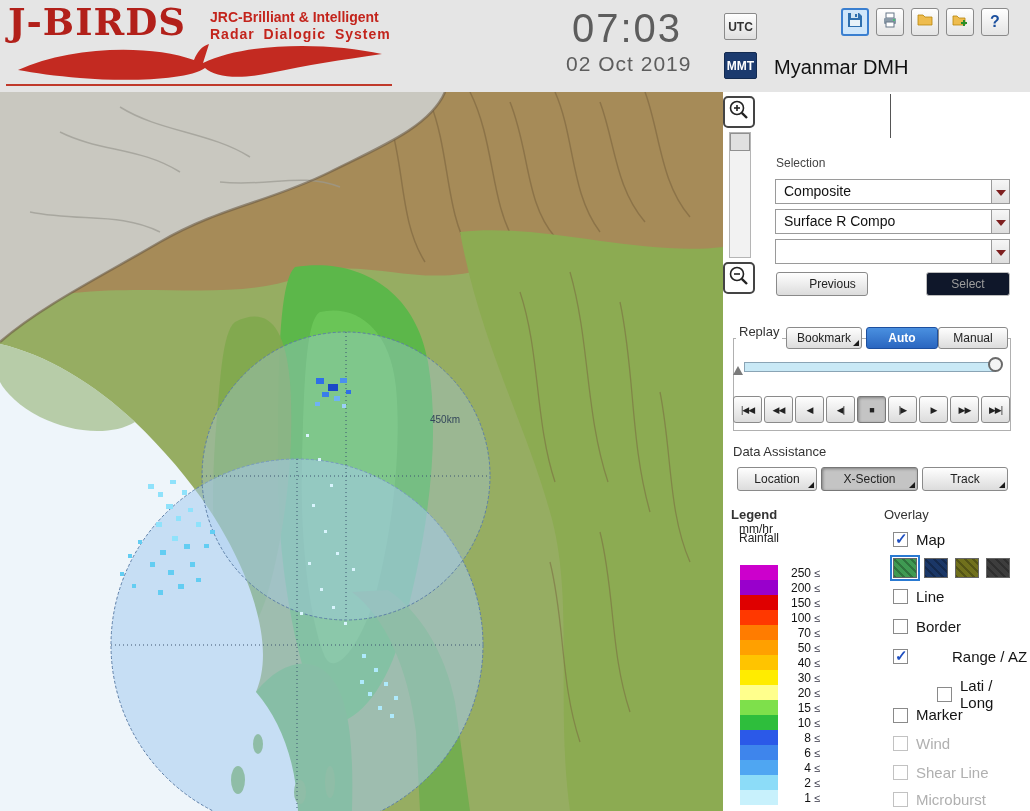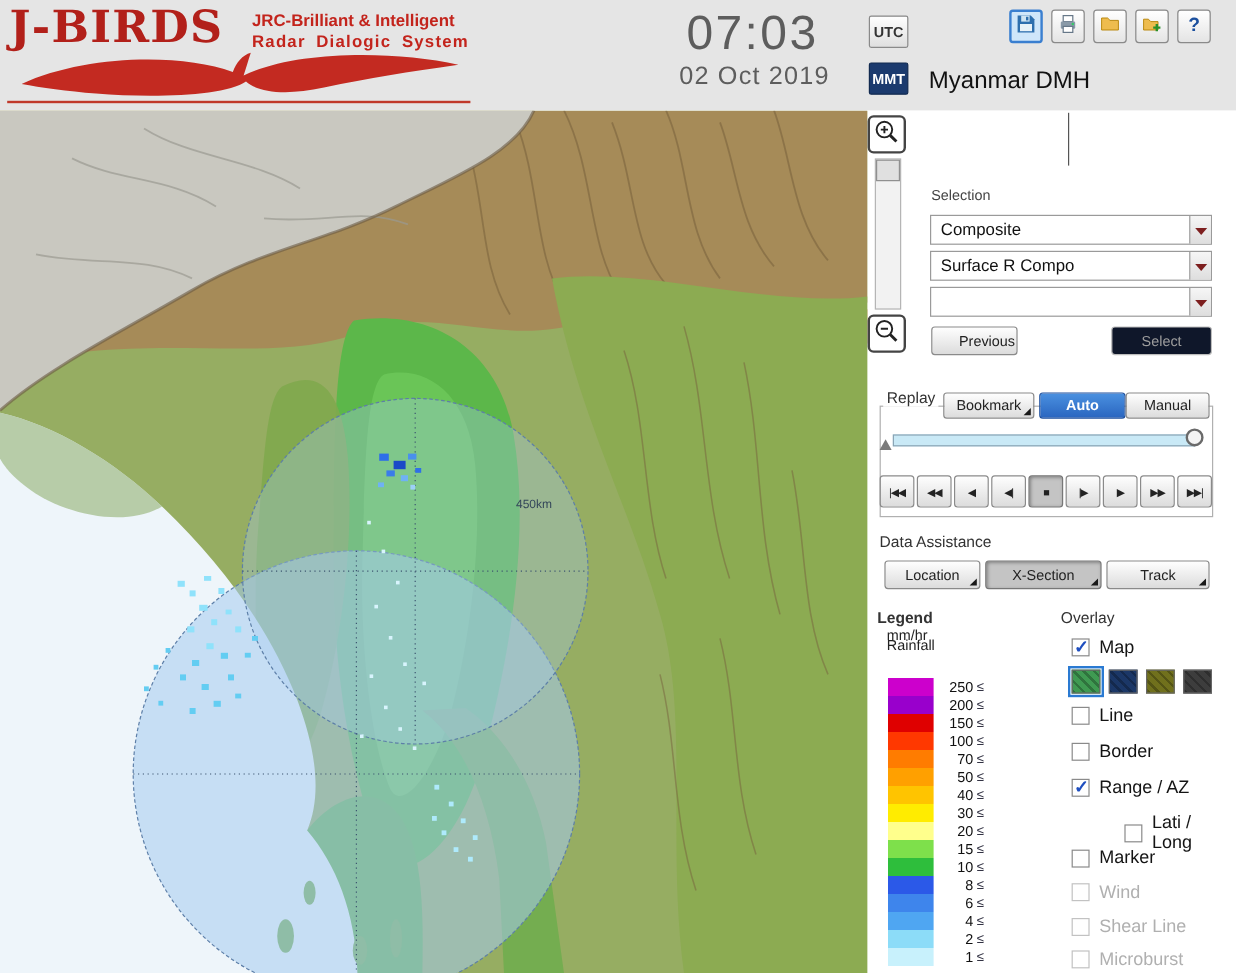--- a/index.html
+++ b/index.html
@@ -355,21 +355,21 @@
 </div>
 <div class="dropdown" style="left:775px; top:209px;">
   <div class="dd-value">Surface R Compo</div>
   <div class="dd-arrow"></div>
 </div>
 <div class="dropdown" style="left:775px; top:239px;">
   <div class="dd-value"></div>
   <div class="dd-arrow"></div>
 </div>
 
-<div class="btn" style="left:776px; top:272px; width:72px; height:24px;padding-left:21px;">Previous</div>
+<div class="btn" style="left:776px; top:272px; width:92px; height:24px;padding-left:21px;">Previous</div>
 <div class="btn disabled" style="left:926px; top:272px; width:84px; height:24px;">Select</div>
 
 <div class="replay-frame"></div>
 <div class="replay-label">Replay</div>
 
 <div class="btn corner" style="left:786px; top:327px; width:76px; height:22px;">Bookmark</div>
 <div class="btn btn-auto selected" style="left:866px; top:327px; width:72px; height:22px;">Auto</div>
 <div class="btn" style="left:938px; top:327px; width:70px; height:22px;">Manual</div>
 
 <div class="timeline-start-marker"></div>
@@ -495,21 +495,21 @@
 </div>
 
 <div class="ov-row" style="top:588px;">
   <div class="checkbox"></div>
   <span class="lbl">Line</span>
 </div>
 <div class="ov-row" style="top:618px;">
   <div class="checkbox"></div>
   <span class="lbl">Border</span>
 </div>
-<div class="ov-row" style="top:648px;">
+<div class="ov-row" style="top:648px;gap:36px;">
   <div class="checkbox checked"></div>
   <span class="lbl">Range / AZ</span>
 </div>
 <div class="ov-row" style="top:677px;padding-left:44px;">
   <div class="checkbox"></div>
   <span class="lbl">Lati / Long</span>
 </div>
 <div class="ov-row" style="top:706px;align-items:flex-end;">
   <div class="checkbox"></div>
   <span class="lbl">Marker</span>

